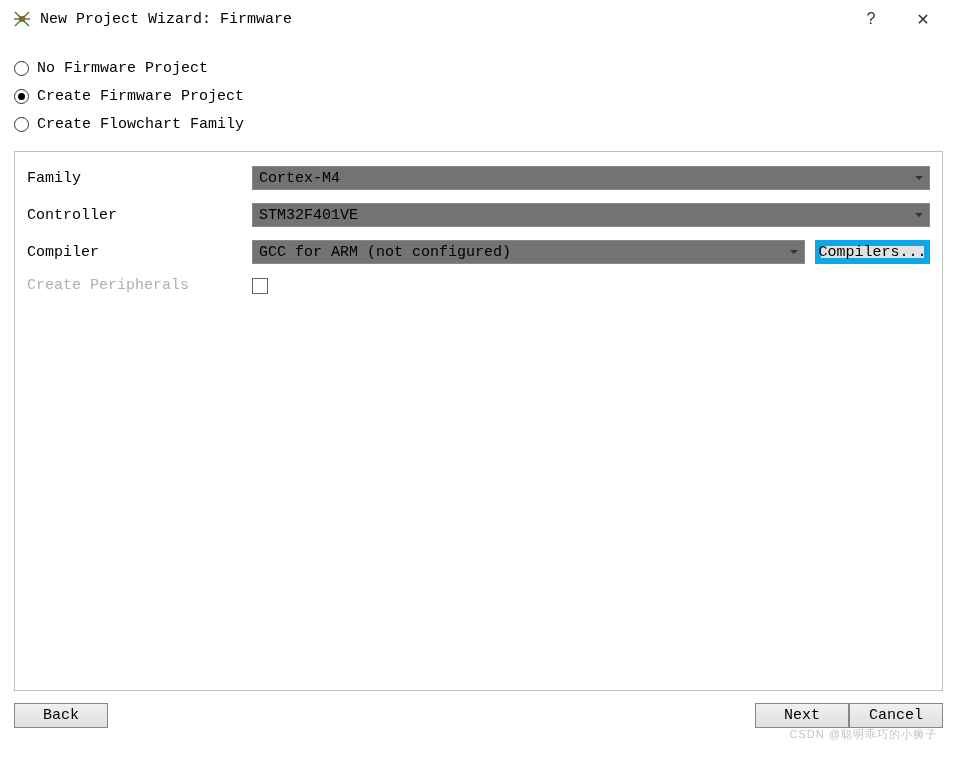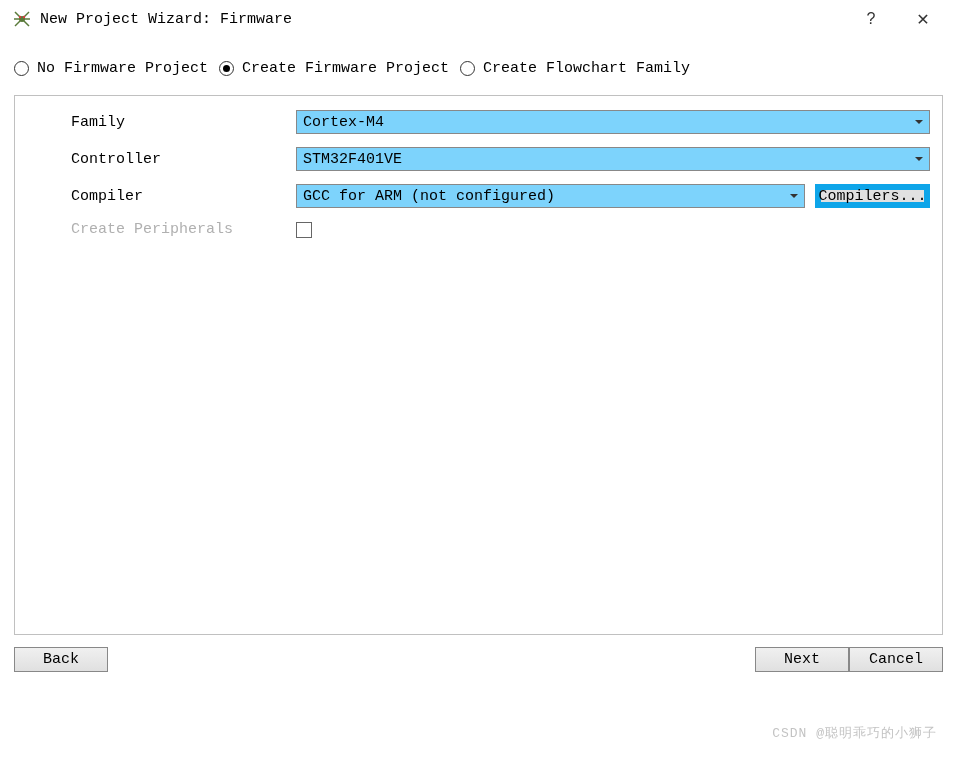--- a/index.html
+++ b/index.html
@@ -47,20 +47,21 @@
       color: #333;
       cursor: pointer;
       width: 24px;
       text-align: center;
     }
     .content {
       padding: 22px 14px 0 14px;
     }
     .radio-group {
       display: flex;
+      flex-direction: column;
       gap: 11px;
       margin-bottom: 18px;
     }
     .radio-item {
       display: flex;
       align-items: center;
       gap: 8px;
       cursor: pointer;
     }
     .radio-circle {
@@ -86,35 +87,34 @@
     }
     .panel {
       border: 1px solid #c0c0c0;
       padding: 14px 12px;
       height: 540px;
     }
     .form-row {
       display: flex;
       align-items: center;
       margin-bottom: 13px;
-      margin-left: 44px;
     }
     .form-label {
       width: 225px;
       font-size: 15px;
       color: #000;
       flex-shrink: 0;
     }
     .form-label.disabled {
       color: #b0b0b0;
     }
     .dropdown {
       flex: 1;
       height: 24px;
-      background: #7dd3fc;
+      background: #737373;
       border: 1px solid #888;
       display: flex;
       align-items: center;
       padding: 0 6px;
       cursor: pointer;
       position: relative;
       font-size: 15px;
     }
     .dropdown-arrow {
       position: absolute;
@@ -184,22 +184,22 @@
       align-items: center;
       justify-content: center;
     }
     .spacer {
       flex: 1;
     }
     .watermark {
       position: absolute;
       bottom: 18px;
       right: 20px;
-      font-family: Liberation Mono, monospace;
-      font-size: 13px;
+      font-family: Liberation Sans, sans-serif;
+      font-size: 11px;
       color: rgba(120,120,120,0.45);
       pointer-events: none;
       letter-spacing: 1px;
       text-align: center;
     }
   </style>
 </head>
 <body>
 
 <div class="titlebar">

